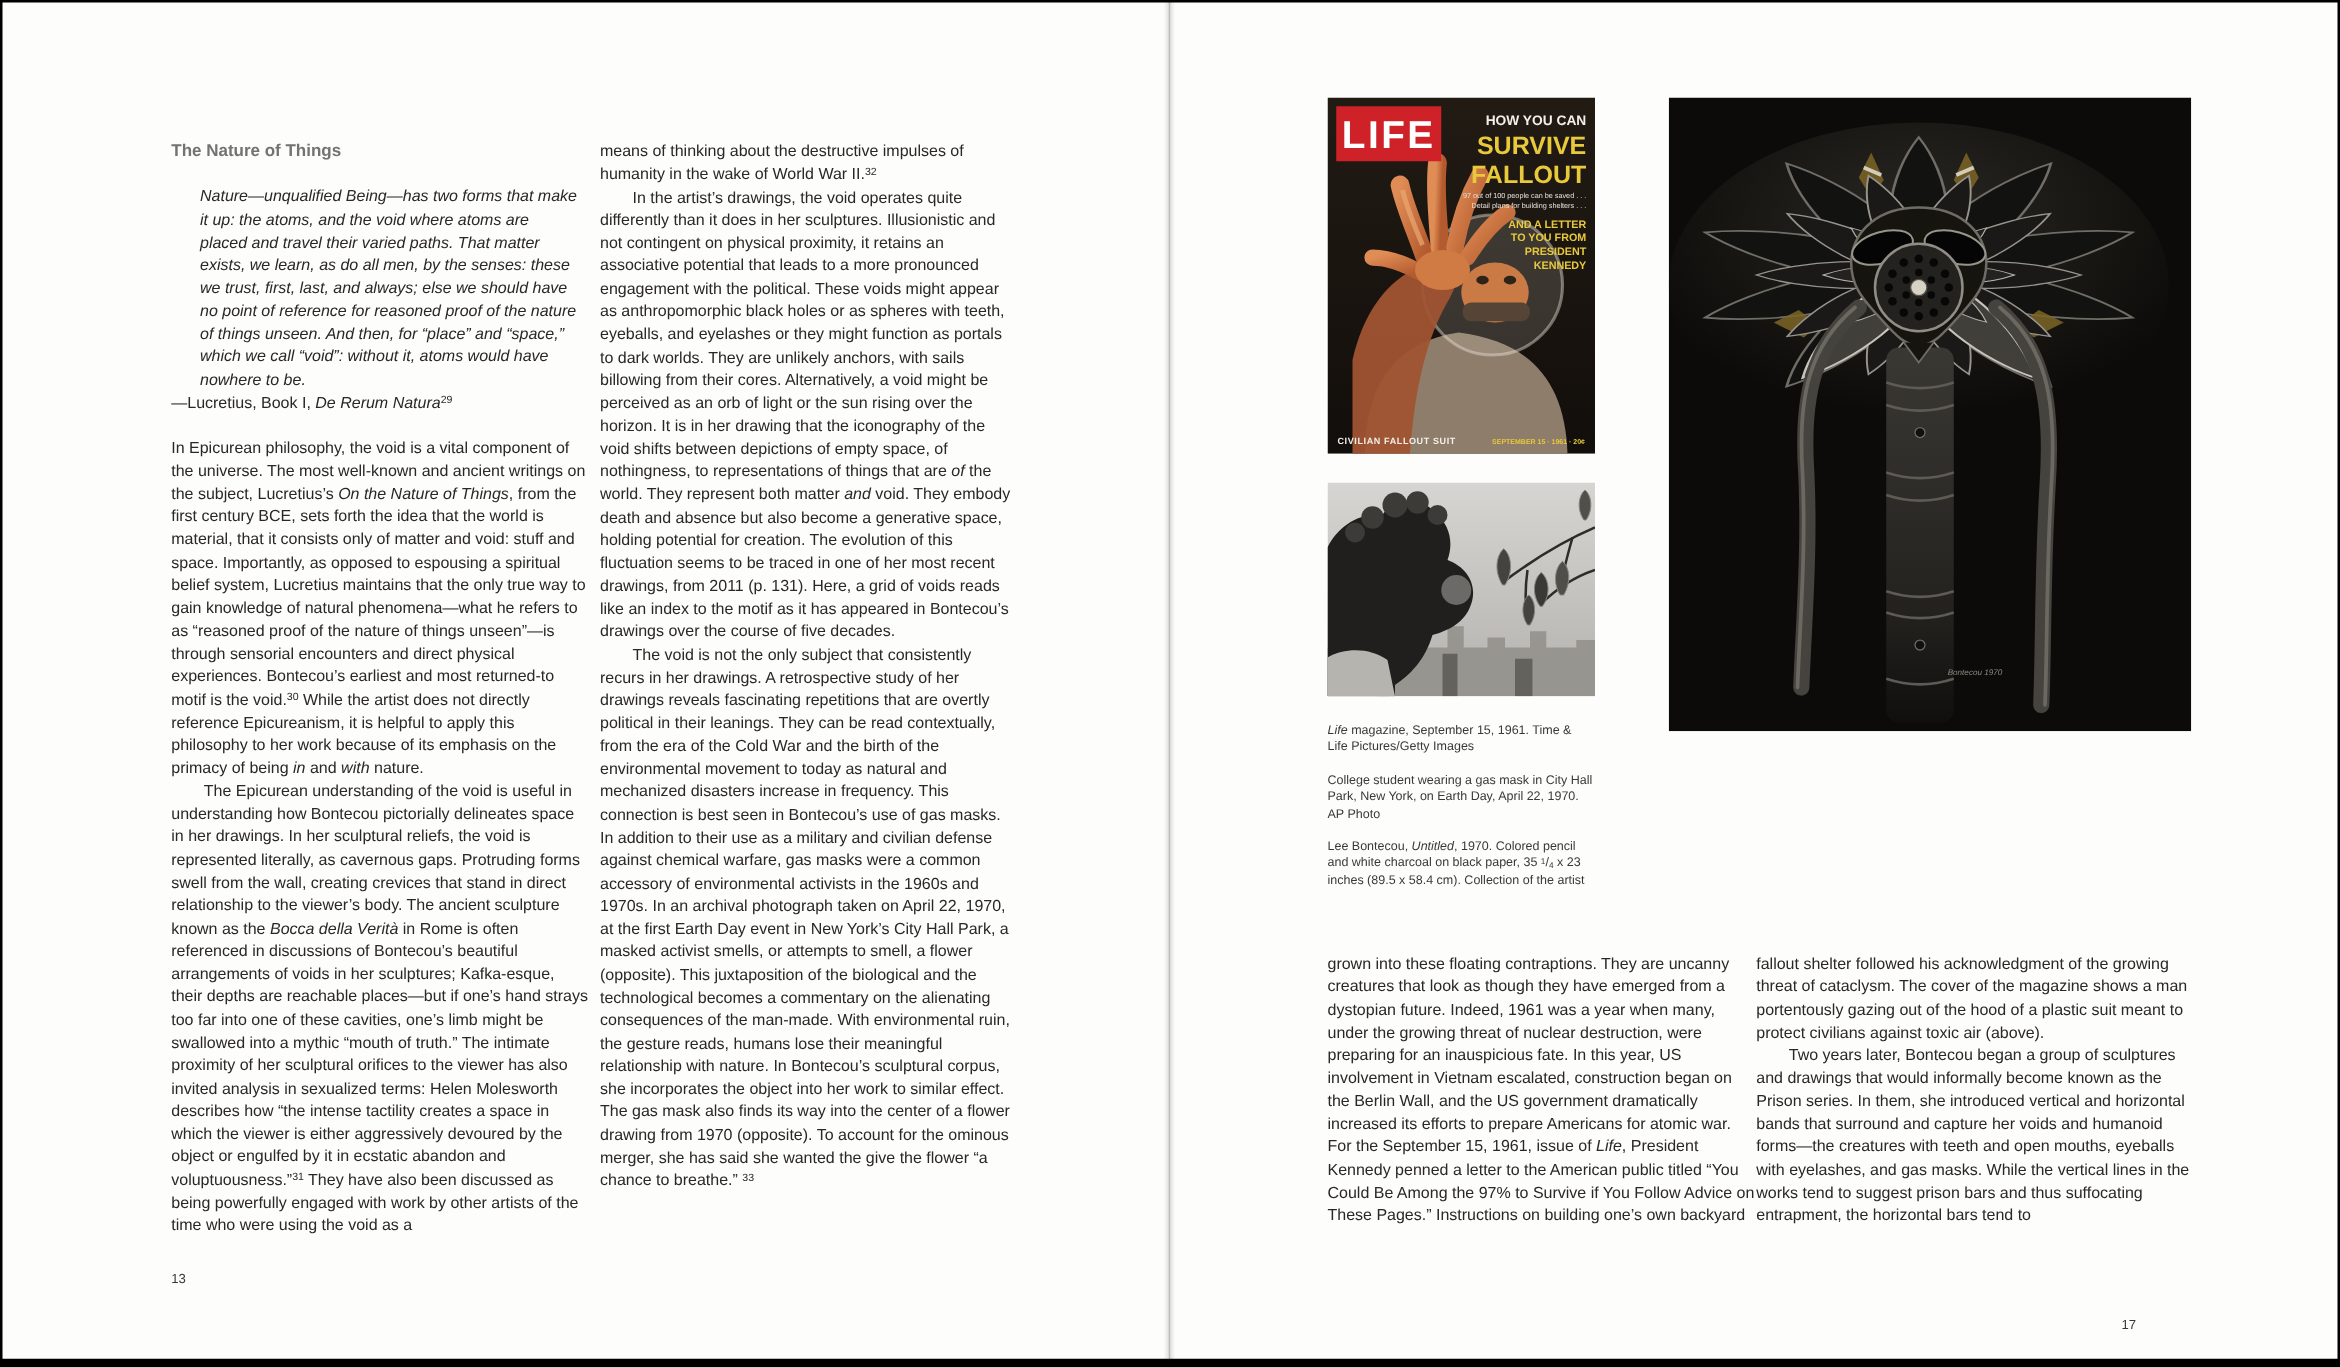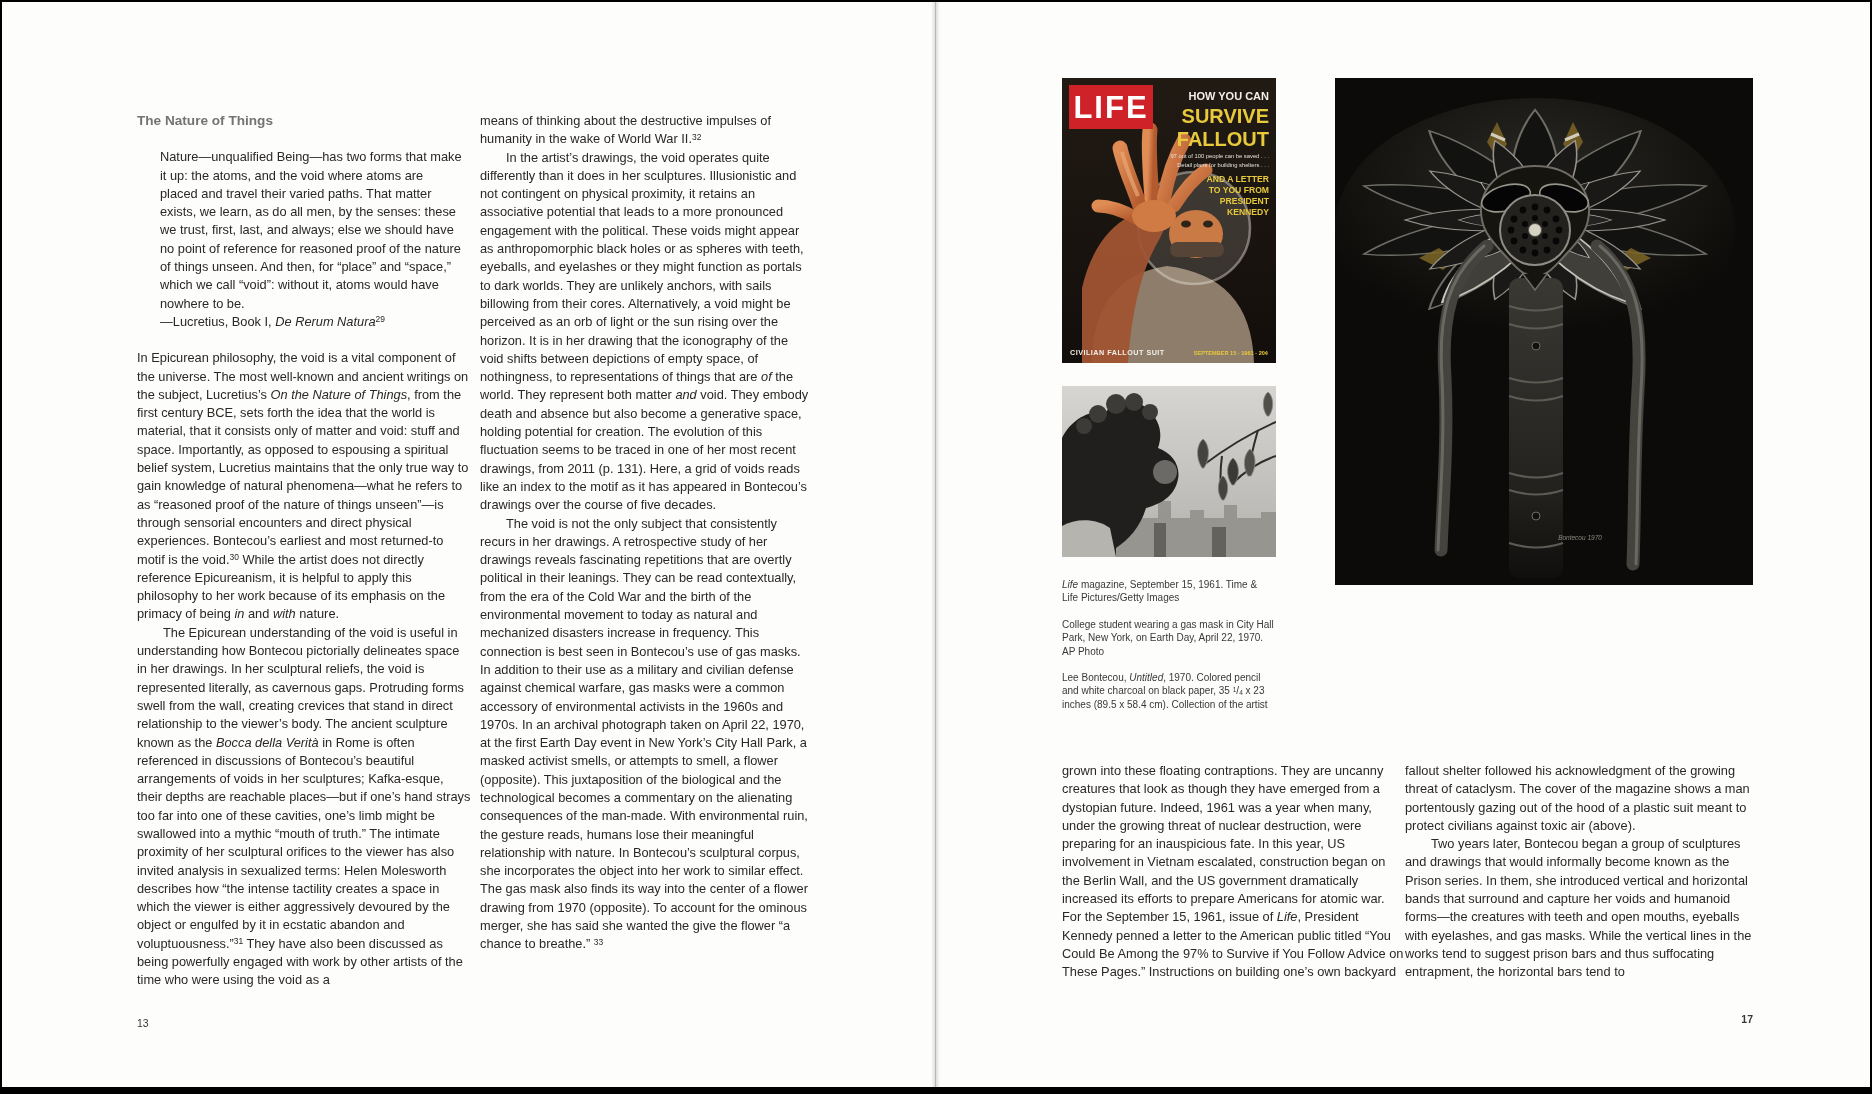--- a/index.html
+++ b/index.html
@@ -8,30 +8,30 @@
   .frame{position:absolute;inset:0;border:2px solid #000;border-bottom-width:7px;pointer-events:none;z-index:50;}
   .fold{position:absolute;left:931px;top:0;width:9px;height:100%;z-index:5;
         background:linear-gradient(90deg,rgba(0,0,0,0) 0%,rgba(0,0,0,0.10) 40%,rgba(0,0,0,0.28) 50%,rgba(0,0,0,0.10) 62%,rgba(0,0,0,0) 100%);}
   .col{position:absolute;width:334px;font-size:12.8px;line-height:18.3px;text-align:left;}
   #lcol1{left:137px;top:112px;}
   #lcol2{left:480px;top:112px;}
   #rcol1{left:1062px;top:762px;width:344px;}
   #rcol2{left:1405px;top:762px;width:348px;}
   .heading{font-weight:bold;font-size:13.6px;margin:0 0 18px 0;color:#737373;}
   .para{margin:0;}
-  .para.quote{margin-left:23px;width:302px;}
-  .para.attrib{margin-left:23px;width:302px;}
+  .para.quote{margin-left:23px;width:302px;font-style:italic;}
+  .para.attrib{width:302px;}
   .para.gap{margin-top:18px;}
   .para.indent{text-indent:26px;}
   .it{font-style:italic;}
   sup{font-size:0.66em;line-height:0;vertical-align:baseline;position:relative;top:-0.42em;}
   sub{font-size:0.66em;line-height:0;vertical-align:baseline;position:relative;top:0.12em;}
   .pagenum{position:absolute;font-size:10.5px;color:#3a3836;z-index:6;}
   #pn-left{left:137px;top:1017px;}
-  #pn-right{left:1653px;top:1013px;width:100px;text-align:right;font-weight:bold;}
+  #pn-right{left:1653px;top:1054px;width:100px;text-align:center;}
   .fig{position:absolute;display:block;}
   #life-cover{left:1062px;top:78px;width:214px;height:285px;}
   #gasmask-photo{left:1062px;top:386px;width:214px;height:171px;}
   #artwork{left:1335px;top:78px;width:418px;height:507px;}
   #captions{position:absolute;left:1062px;top:578px;width:212px;}
   #captions .para{font-size:10px;line-height:13.4px;margin:0 0 13px 0;color:#3b3937;}
   svg{display:block;}
   .cvr-w{fill:#f2efe9;font-weight:bold;}
   .cvr-y{fill:#e8c93c;font-weight:bold;}
   .cvr-s{fill:#e3e0d8;}

